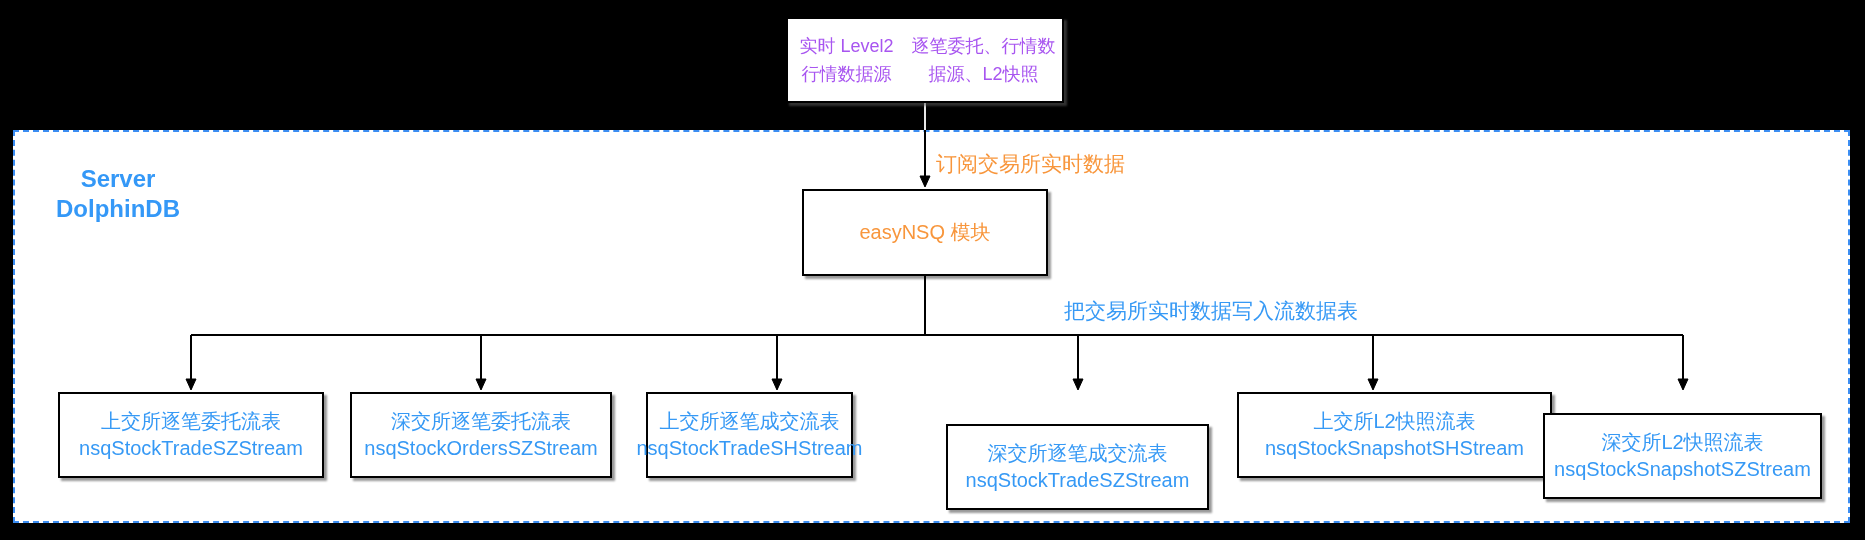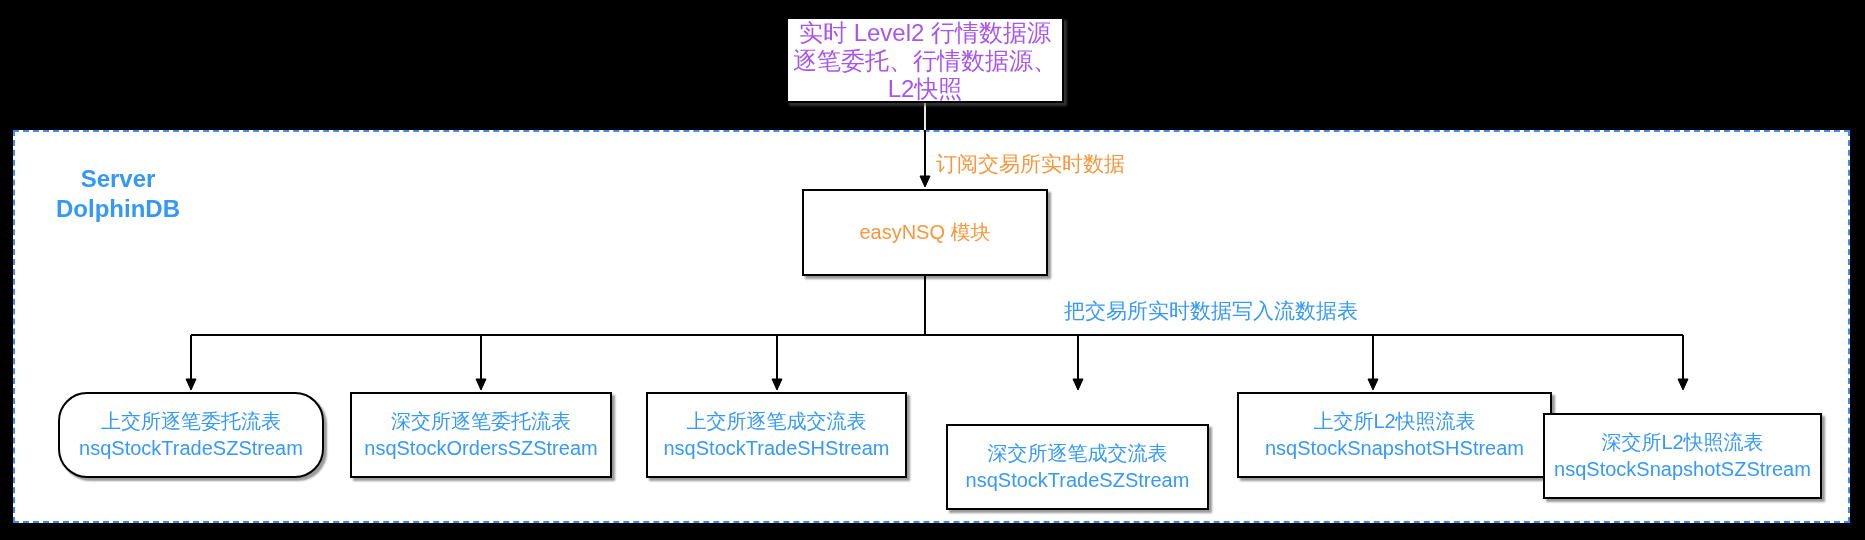--- a/index.html
+++ b/index.html
@@ -20,23 +20,23 @@
     font-family:"Liberation Sans","DejaVu Sans",sans-serif;
     overflow:hidden;
   }
   
   .source-box{
     position:absolute;left:786px;top:17px;width:278px;height:86px;
     background:var(--panel);
     border:2px solid var(--line);
     box-shadow:3px 3px 2px rgba(90,90,90,.55);
     box-sizing:border-box;
-    display:flex;flex-direction:column;align-items:center;
+    display:flex;flex-direction:row;justify-content:center;align-items:center;
     color:var(--purple);
-    font-size:24px;line-height:28px;text-align:center;
+    font-size:18px;line-height:28px;text-align:center;
     z-index:3;
   }
   
   .server-region{
     position:absolute;left:13px;top:130px;width:1837px;height:393px;
     background:var(--panel);
     border:2px dashed var(--border_blue);
     box-sizing:border-box;
     z-index:1;
   }
@@ -69,23 +69,23 @@
     position:absolute;top:392px;height:86px;
     background:var(--panel);
     border:2px solid var(--line);
     box-shadow:3px 3px 2px rgba(0,0,0,.4);
     box-sizing:border-box;
     display:flex;flex-direction:column;justify-content:center;align-items:center;
     color:var(--text_blue);
     font-size:20px;line-height:27px;text-align:center;white-space:nowrap;
     z-index:3;
   }
-  .stream-box.s0{left:58px;width:266px;border-radius:29px;}
+  .stream-box.s0{left:58px;width:266px;}
   .stream-box.s1{left:350px;width:262px;}
-  .stream-box.s2{left:646px;width:261px;}
+  .stream-box.s2{left:646px;width:207px;}
   .stream-box.s3{left:946px;width:263px;margin-top:32px;}
   .stream-box.s4{left:1237px;width:315px;text-align:right;}
   .stream-box.s5{left:1543px;width:279px;margin-top:21px;}
 </style>
 </head>
 <body>
 
 <div class="canvas">
 
   <div class="source-box">

